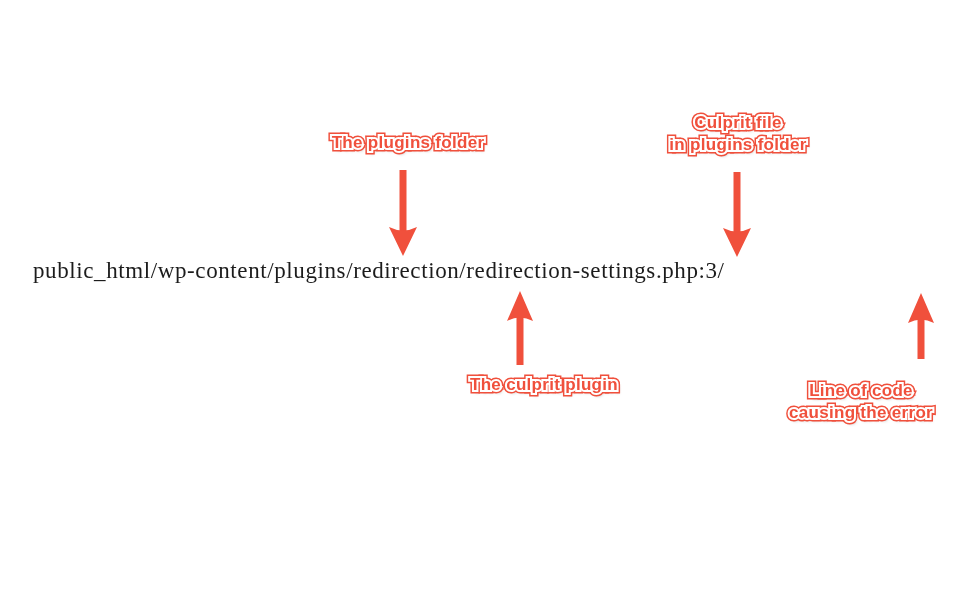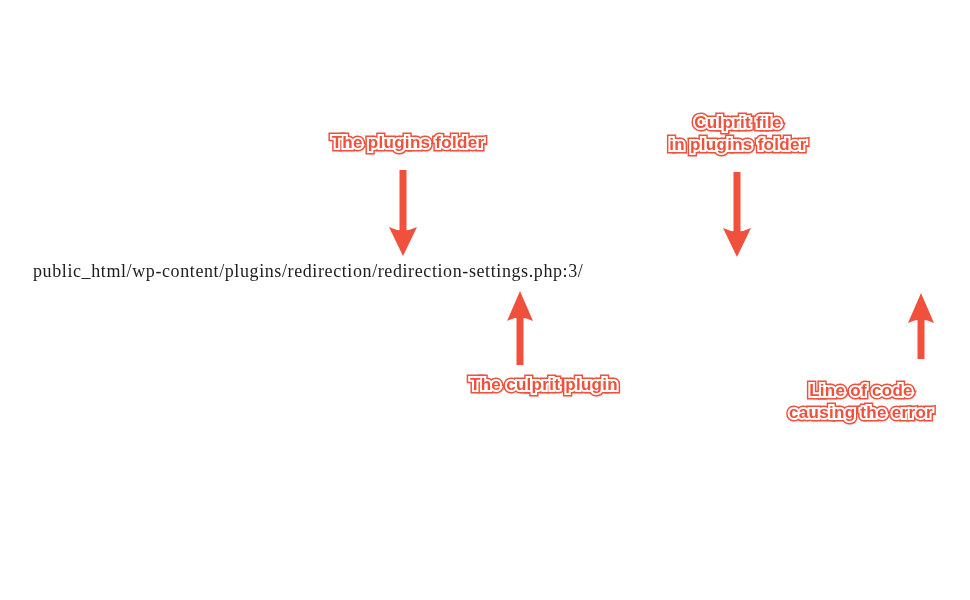--- a/index.html
+++ b/index.html
@@ -21,21 +21,21 @@
     pointer-events: none;
   }
 
   
   .path-line {
     position: absolute;
     left: 33px;
     top: 253px;
     width: 930px;
     font-family: "Liberation Serif", "DejaVu Serif", serif;
-    font-size: 18px;
+    font-size: 23px;
     letter-spacing: 0.6px;
     color: #1c1c1c;
     white-space: nowrap;
     line-height: 36px;
   }
 
   
   .sticker {
     position: absolute;
     transform: translateX(-50%);

